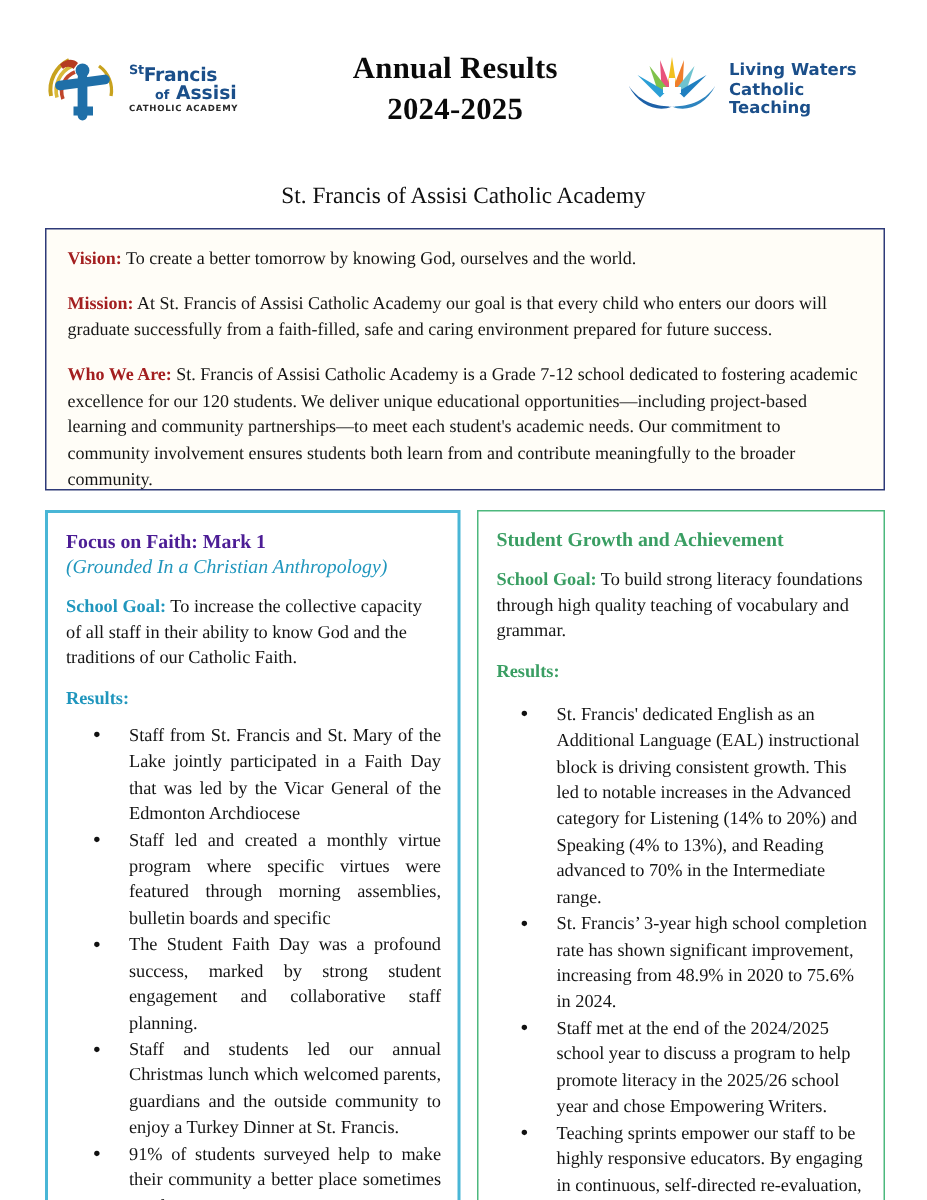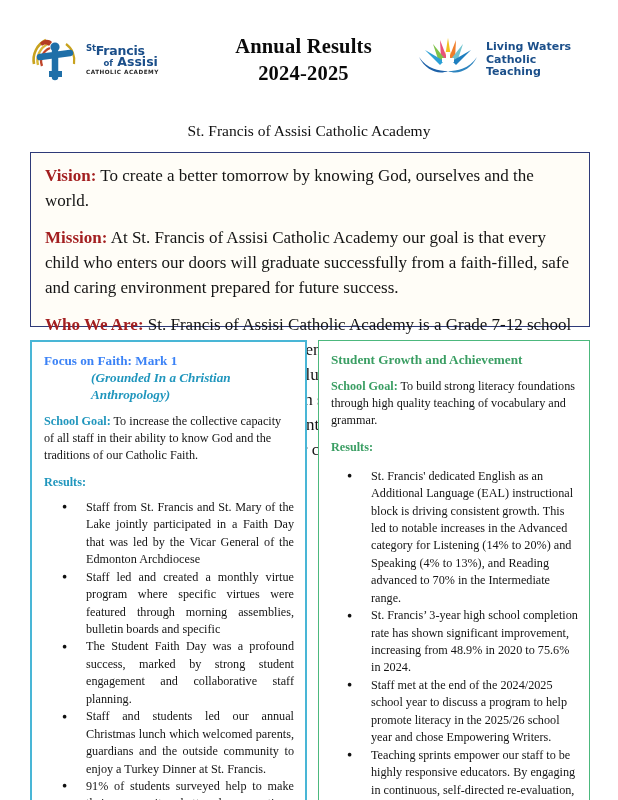--- a/index.html
+++ b/index.html
@@ -89,21 +89,21 @@
   .vision-box {
     margin: 0 28px 0 30px;
     border: 1.4px solid #2e3a78;
     background: #fffdf7;
     padding: 11px 13px 11px 14px;
     box-sizing: border-box;
     height: 175px;
   }
   .vision-box p {
     margin: 0 0 12px 0;
-    font-size: 17px;
+    font-size: 12px;
     line-height: 1.47;
     text-align: left;
     color: #141414;
   }
   .vision-box p:last-child { margin-bottom: 16px; }
   .lead {
     font-weight: bold;
     color: #a31f20;
   }
 
@@ -127,30 +127,29 @@
   .col-right {
     width: 272px;
     border: 1.8px solid #4cb87d;
     min-height: 451px;
   }
 
   .panel-title {
     font-weight: bold;
     font-size: 13.2px;
     line-height: 1.3;
-    color: #3b82f6;
+    color: #4c1d95;
   }
   .panel-subtitle {
-    font-weight: bold;
+    font-weight: normal;
     font-style: italic;
     font-size: 13.2px;
     line-height: 1.3;
     color: #2096bd;
     margin-bottom: 10px;
-    margin-left: 47px;
   }
   .col-right .panel-title { color: #3a9e63; margin-bottom: 10px; }
 
   .goal-line {
     font-size: 12.2px;
     line-height: 1.38;
     margin: 0 0 11px 0;
     color: #141414;
   }
   .col-left .goal-line { text-align: left; }

